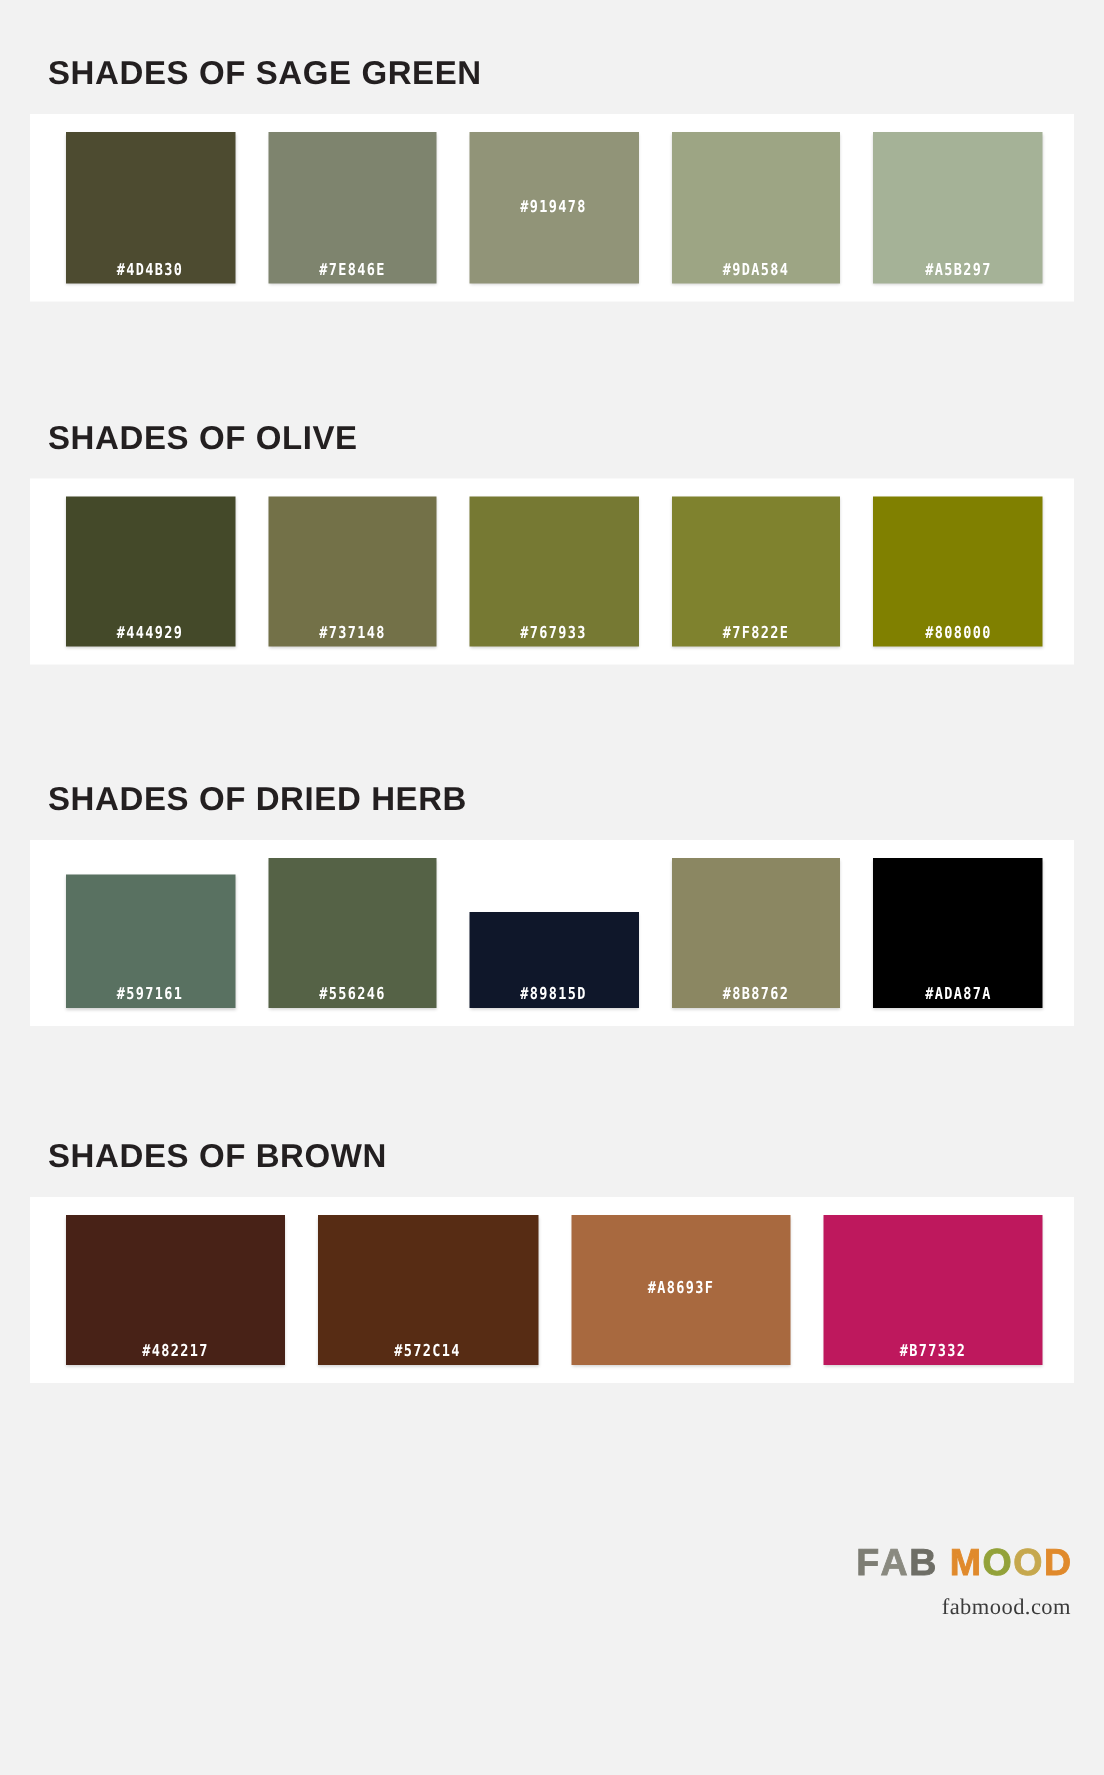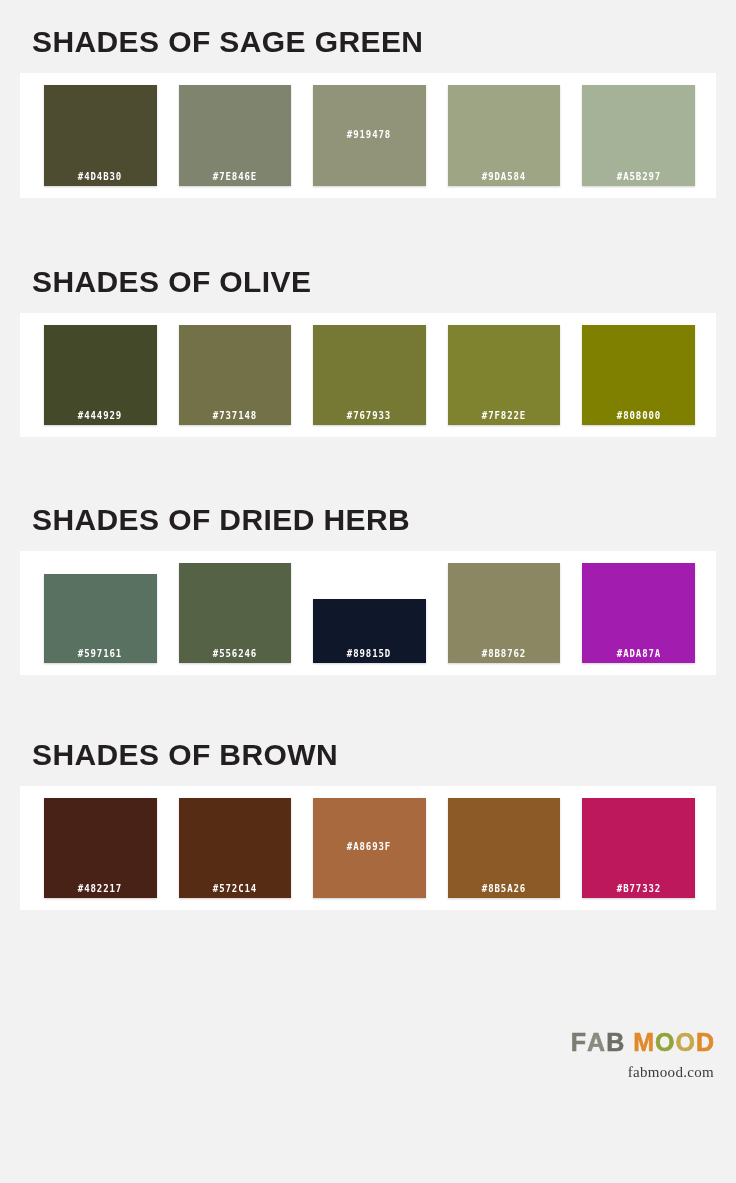--- a/index.html
+++ b/index.html
@@ -24,24 +24,24 @@
   }
 
   
   .section {
     position: relative;
   }
 
   .section-title {
     font-family: "Liberation Sans", sans-serif;
     font-weight: bold;
-    font-size: 30px;
+    font-size: 22px;
     letter-spacing: 0.4px;
     color: #231f20;
-    margin: 5px 0 16px 32px;
+    margin: 16px 0 16px 32px;
     line-height: 1;
     white-space: nowrap;
   }
 
   .card {
     background: #ffffff;
     margin: 0 20px 0 20px;
     padding: 12px 12px;
     box-sizing: border-box;
     height: 126px;
@@ -193,42 +193,39 @@
         </div>
         <div class="swatch" style="background-color: rgb(85, 98, 70);">
           <span class="swatch-label">#556246</span>
         </div>
         <div class="swatch" style="background-color: #0f172a; margin-top: 36px;">
           <span class="swatch-label">#89815D</span>
         </div>
         <div class="swatch" style="background-color: rgb(139, 135, 98);">
           <span class="swatch-label">#8B8762</span>
         </div>
-        <div class="swatch" style="background-color: #a21caf;">
+        <div class="swatch" style="background-color: #000000;">
           <span class="swatch-label">#ADA87A</span>
         </div>
       </div>
     </div>
   </div>
 
   <div class="section" id="sec-3">
     <div class="section-title">SHADES OF BROWN</div>
     <div class="card">
       <div class="swatch-row">
         <div class="swatch" style="background-color: rgb(72, 34, 23);">
           <span class="swatch-label">#482217</span>
         </div>
         <div class="swatch" style="background-color: rgb(87, 44, 20);">
           <span class="swatch-label">#572C14</span>
         </div>
         <div class="swatch" style="background-color: rgb(168, 105, 63); align-items: center;">
           <span class="swatch-label">#A8693F</span>
-        </div>
-        <div class="swatch" style="background-color: rgb(139, 90, 38);">
-          <span class="swatch-label">#8B5A26</span>
         </div>
         <div class="swatch" style="background-color: #be185d;">
           <span class="swatch-label">#B77332</span>
         </div>
       </div>
     </div>
   </div>
 
   <div class="footer">
     <div class="logo">

